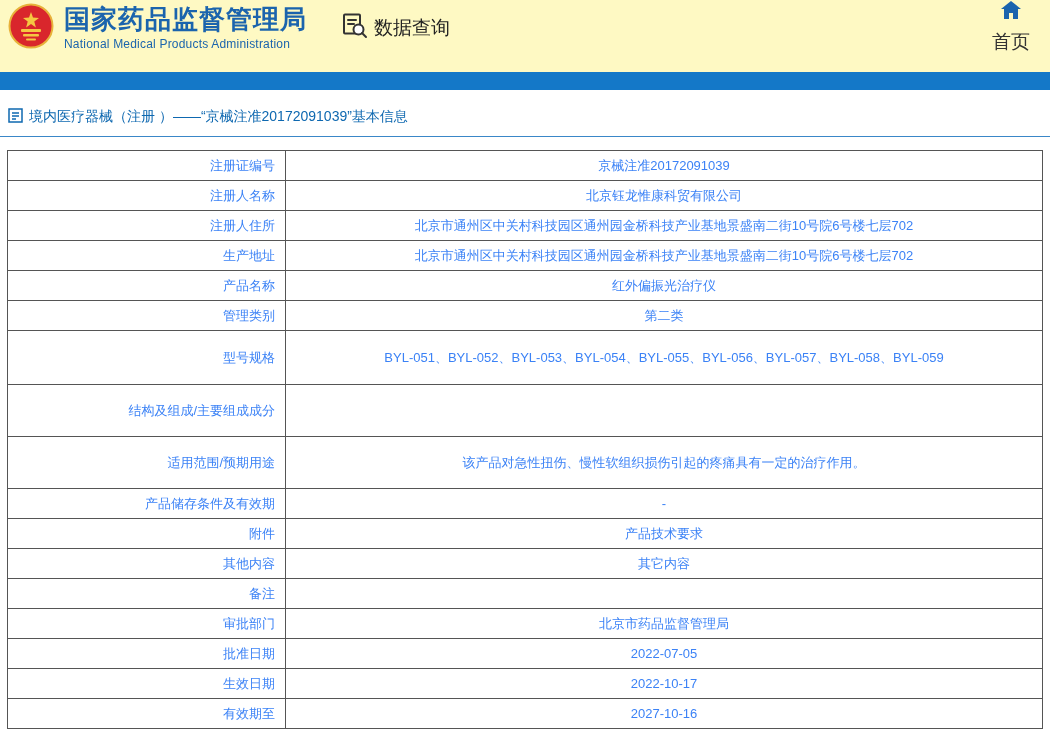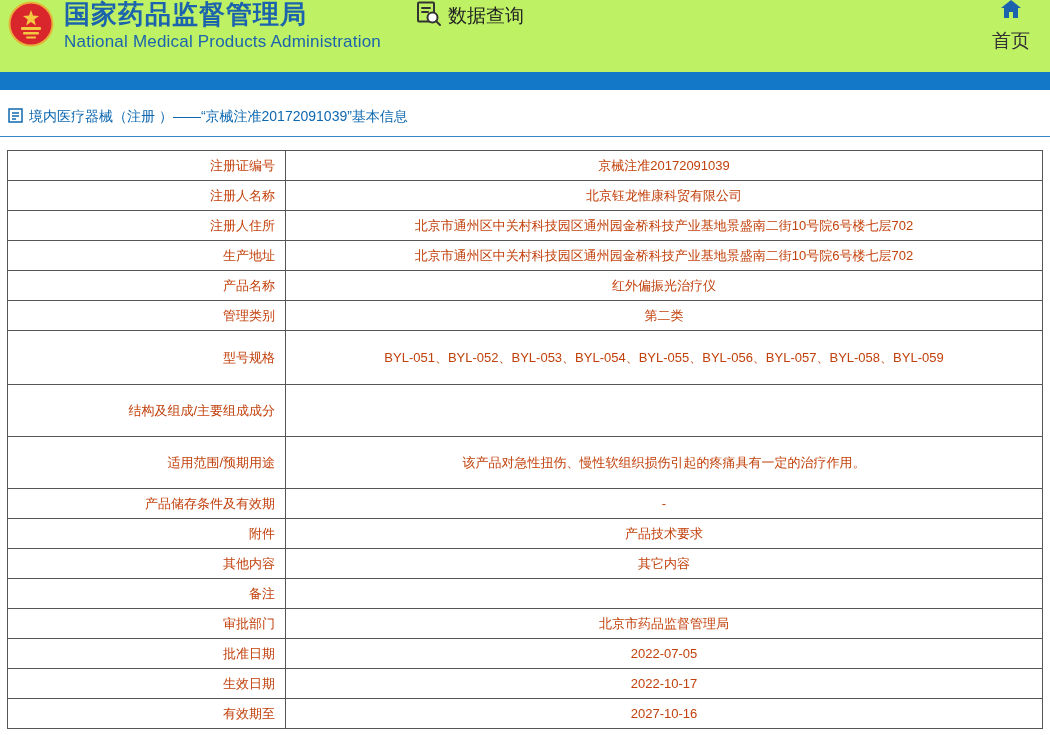--- a/index.html
+++ b/index.html
@@ -13,32 +13,32 @@
   body{
     width:1050px;height:735px;overflow:hidden;
     background:#ffffff;
     font-family:"Liberation Sans","DejaVu Sans",sans-serif;
     color:#333;
   }
   
   .top-header{
     height:72px;
     display:flex;
-    align-items:flex-start;
+    align-items:center;
     padding:0 0 16px 8px;
-    background:#bef264;
+    background:#fef9c3;
   }
   .brand{display:flex;align-items:center;gap:10px;cursor:pointer;}
   .brand-text{display:flex;flex-direction:column;justify-content:center;}
   .brand-title{
     font-size:26px;font-weight:bold;color:var(--brand-blue,#1b64ad);
     letter-spacing:1px;line-height:1.15;
   }
   .brand-subtitle{
-    font-size:17px;color:var(--brand-blue,#1b64ad);margin-top:2px;letter-spacing:.2px;
+    font-size:12px;color:var(--brand-blue,#1b64ad);margin-top:2px;letter-spacing:.2px;
   }
   .data-query{
     display:flex;align-items:center;gap:6px;
     margin-left:34px;font-size:19px;color:#222;cursor:pointer;
   }
   .header-right{margin-left:auto;display:flex;gap:42px;padding-right:20px;}
   .nav-item{
     display:flex;flex-direction:column;align-items:center;gap:5px;
     font-size:19px;color:#333;cursor:pointer;text-decoration:none;
   }
@@ -58,21 +58,21 @@
     margin:13px 7px 0 7px;
     width:1036px;
     table-layout:fixed;
   }
   .info-table tr{height:30px;}
   .info-table tr:nth-child(7){height:54px;}
   .info-table tr:nth-child(8){height:52px;}
   .info-table tr:nth-child(9){height:52px;}
   .info-table td{
     border:1px solid var(--border-gray,#555);
-    font-size:13px;color:#c2410c;
+    font-size:13px;color:#3b82f6;
     padding:4px 10px;
     vertical-align:middle;
     word-break:break-all;
   }
   .cell-label{width:278px;text-align:right;}
   .cell-value{text-align:center;}
 </style>
 </head>
 <body>
 

